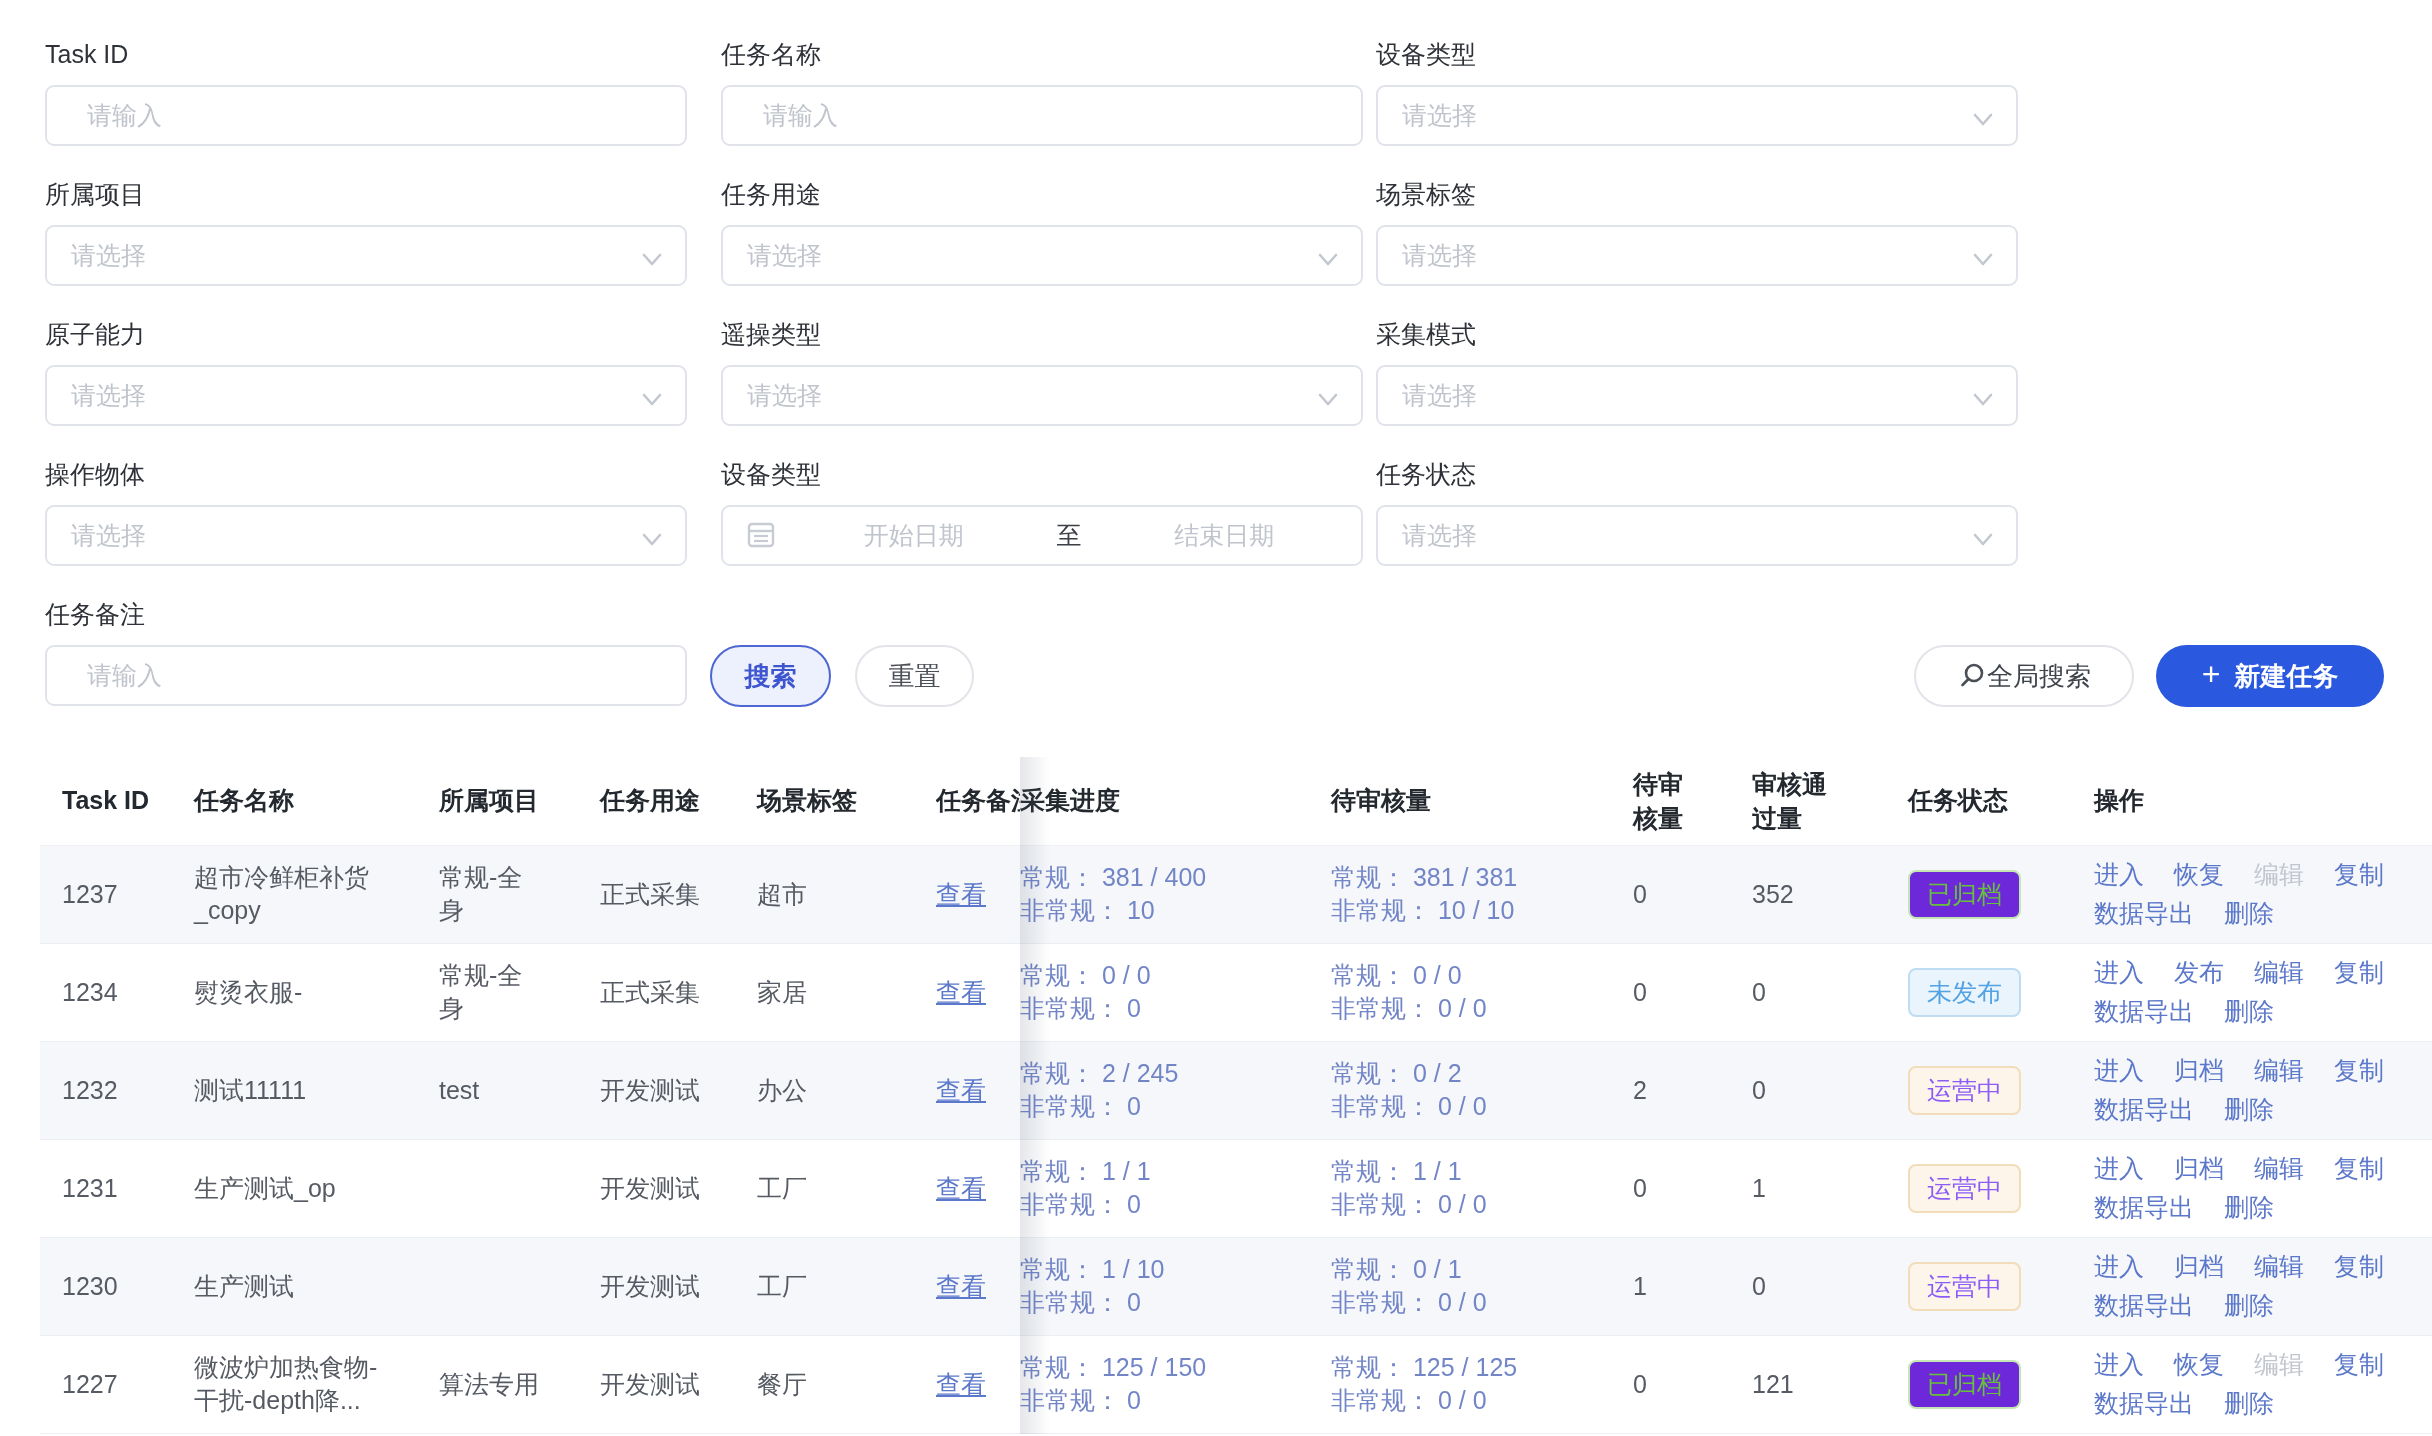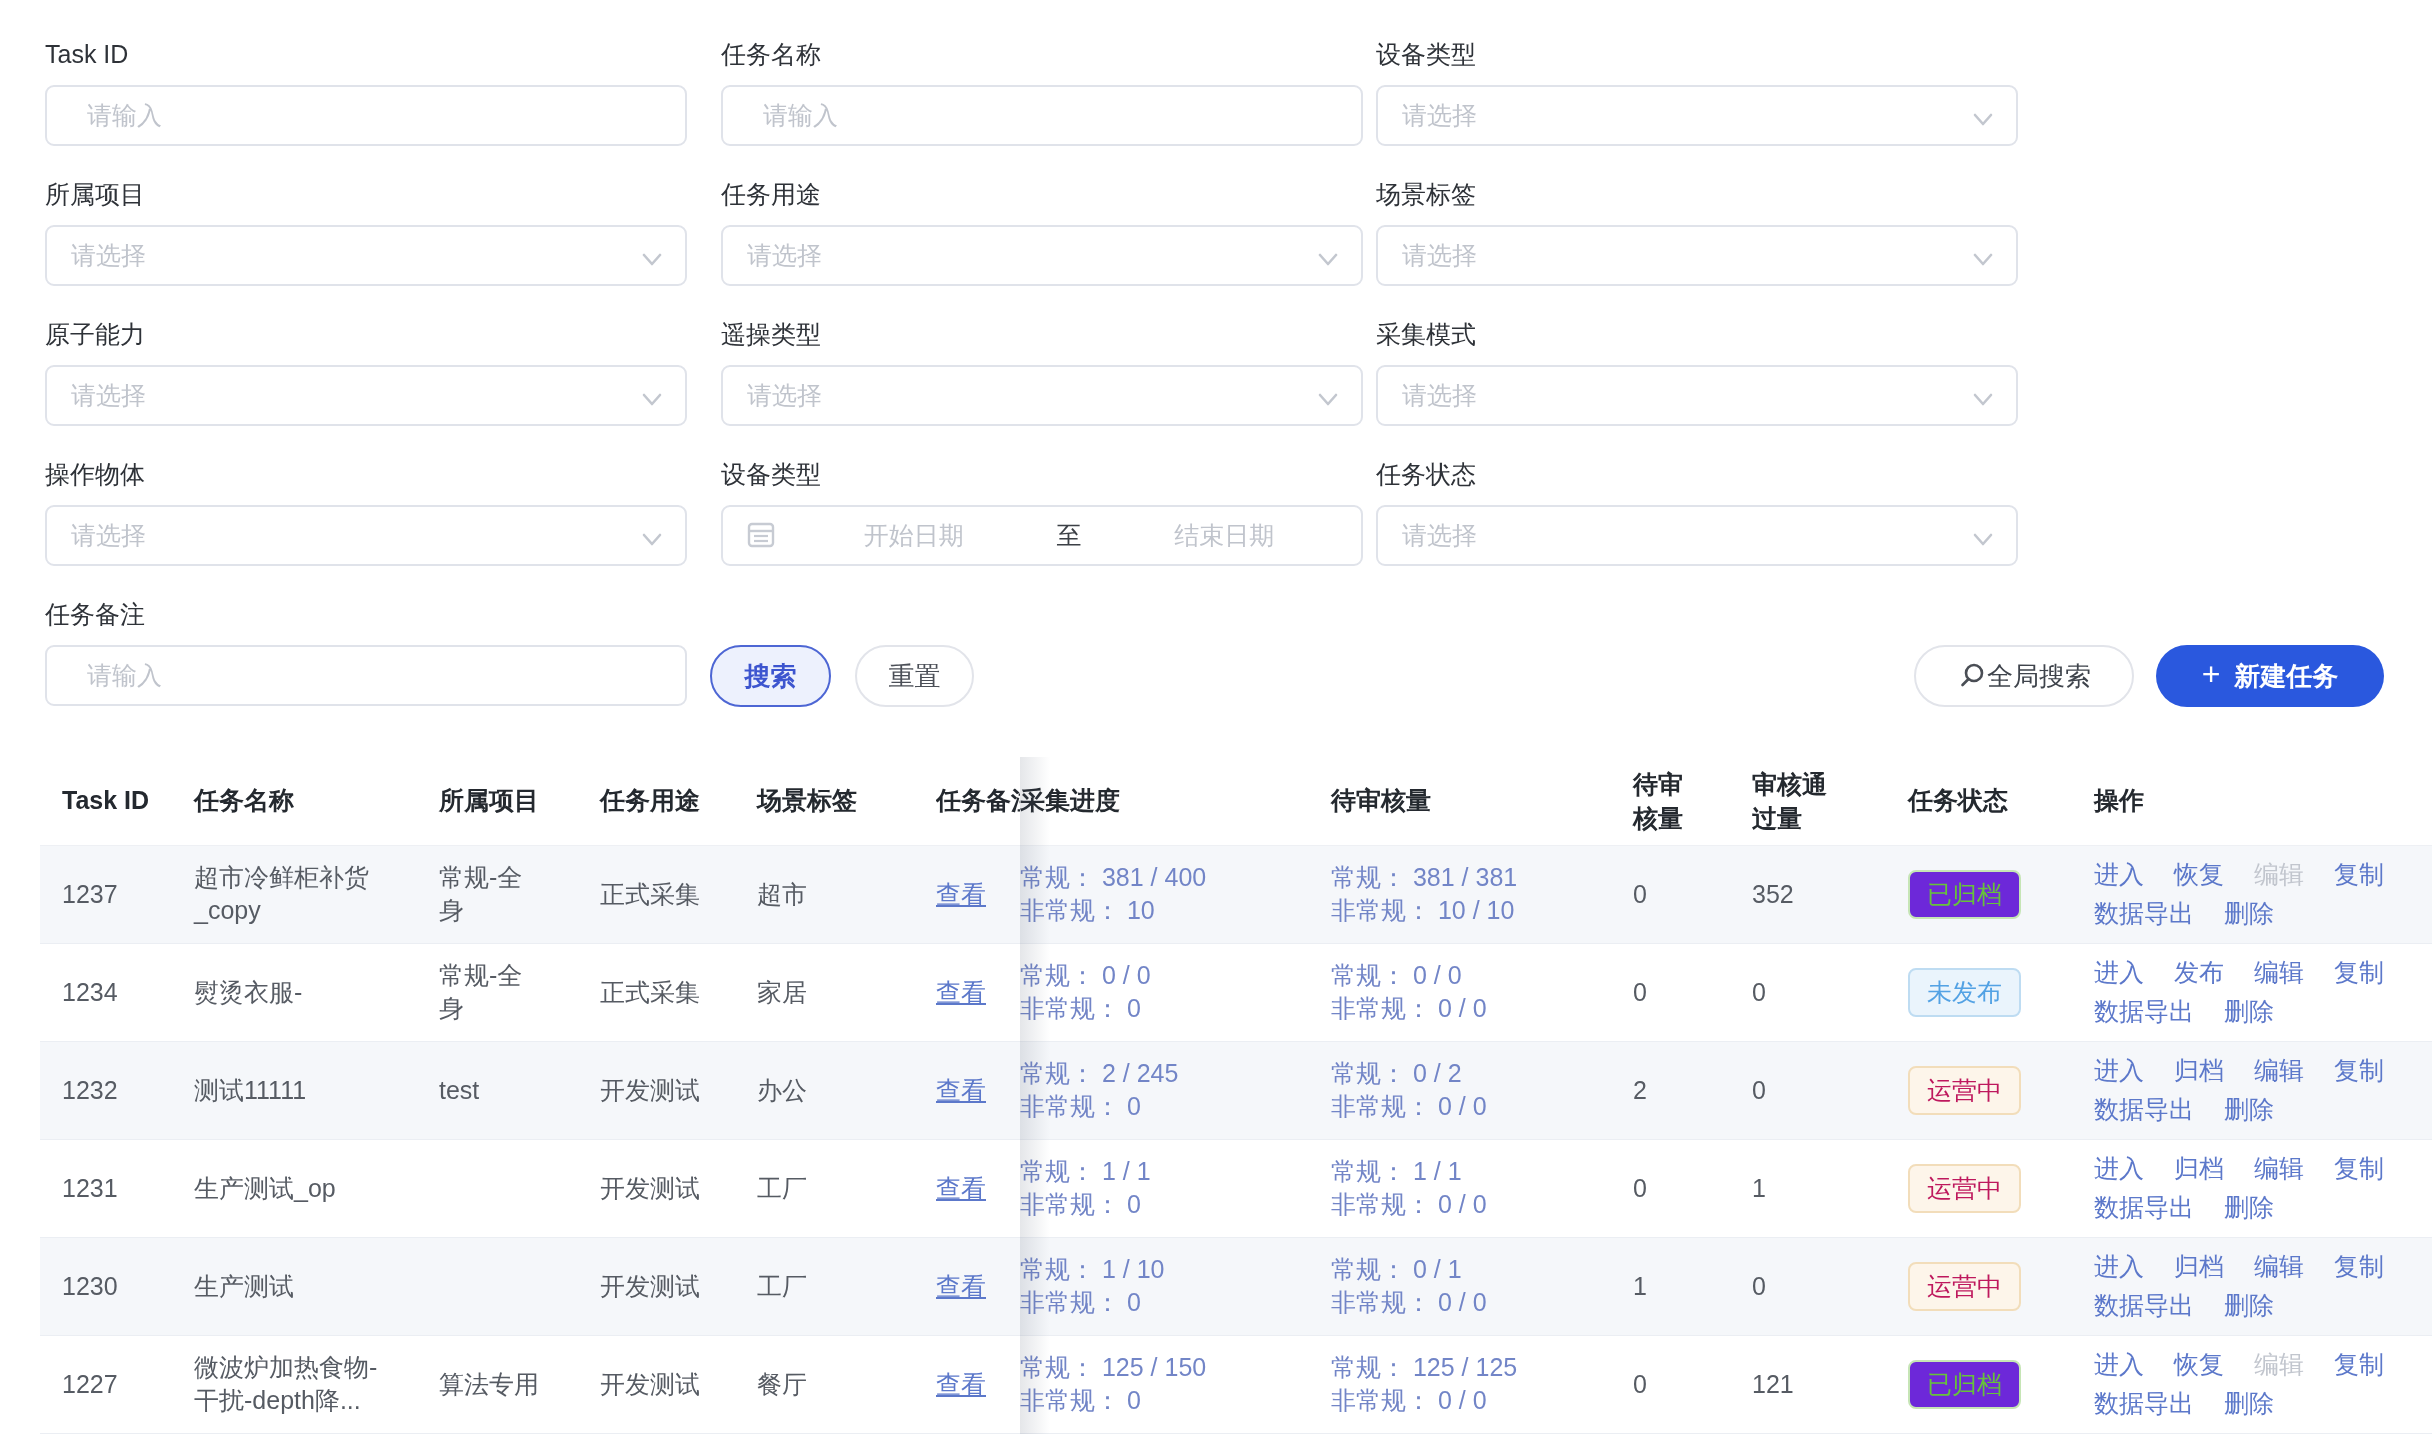--- a/index.html
+++ b/index.html
@@ -52,21 +52,21 @@
   .link { color:#5c78ca; cursor:pointer; }
   .view-link { text-decoration:underline; }
   .ops { display:flex; flex-wrap:wrap; column-gap:30px; row-gap:6px; width:300px; }
   .op-link { color:#5c78ca; white-space:nowrap; cursor:pointer; }
   .op-link.disabled { color:#c2c6ce; cursor:default; }
 
   .badge { display:inline-block; height:49px; line-height:45px; padding:0 17px; border-radius:8px;
            font-size:25px; border:2px solid; white-space:nowrap; }
   .badge.archived    { color:#67c23a; background:#6d28d9; border-color:#c6e5b5; }
   .badge.unpublished { color:#53a2e4; background:#eaf4fc; border-color:#bedcf2; }
-  .badge.operating   { color:#be185d; background:#fdf5ea; border-color:#f2ddba; }
+  .badge.operating   { color:#8b5cf6; background:#fdf5ea; border-color:#f2ddba; }
 
   .fixed-shadow { position:absolute; left:980px; top:0; bottom:0; width:30px; pointer-events:none;
                   background:linear-gradient(to right, rgba(80,90,110,0.15), rgba(80,90,110,0)); }
 </style>
 </head>
 <body>
 
 <div class="page">
 
   <div id="filter-grid">

